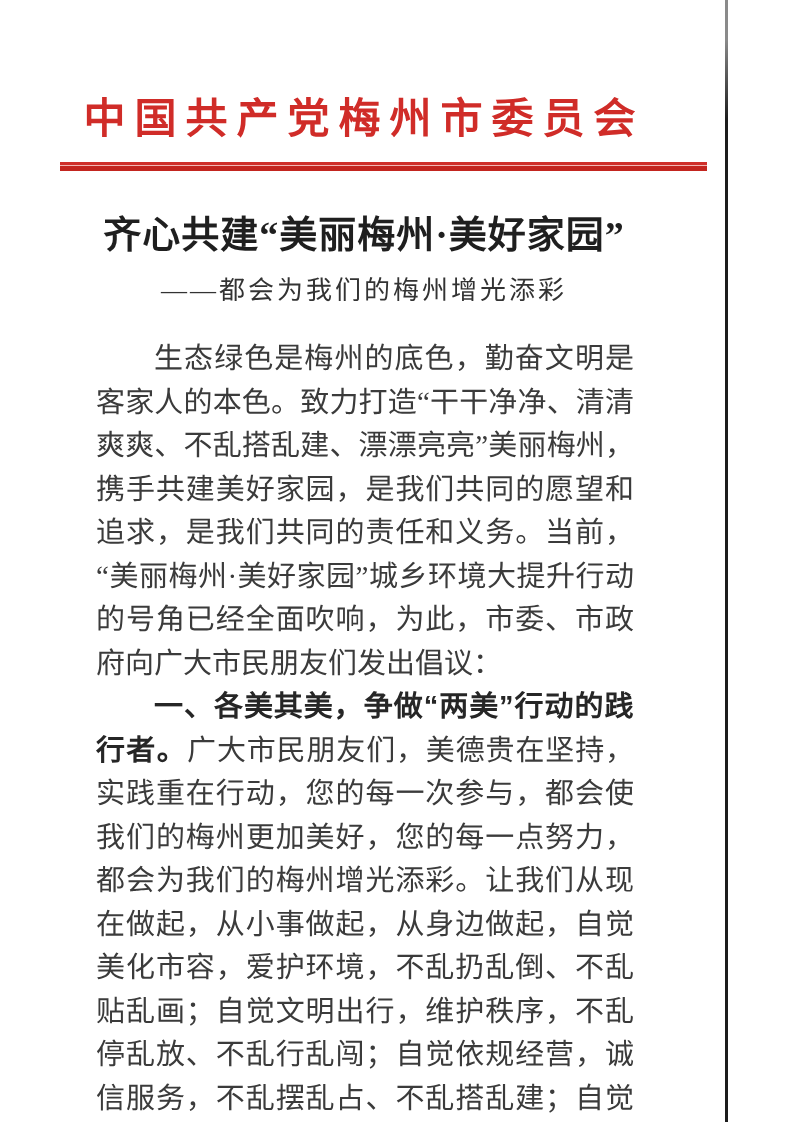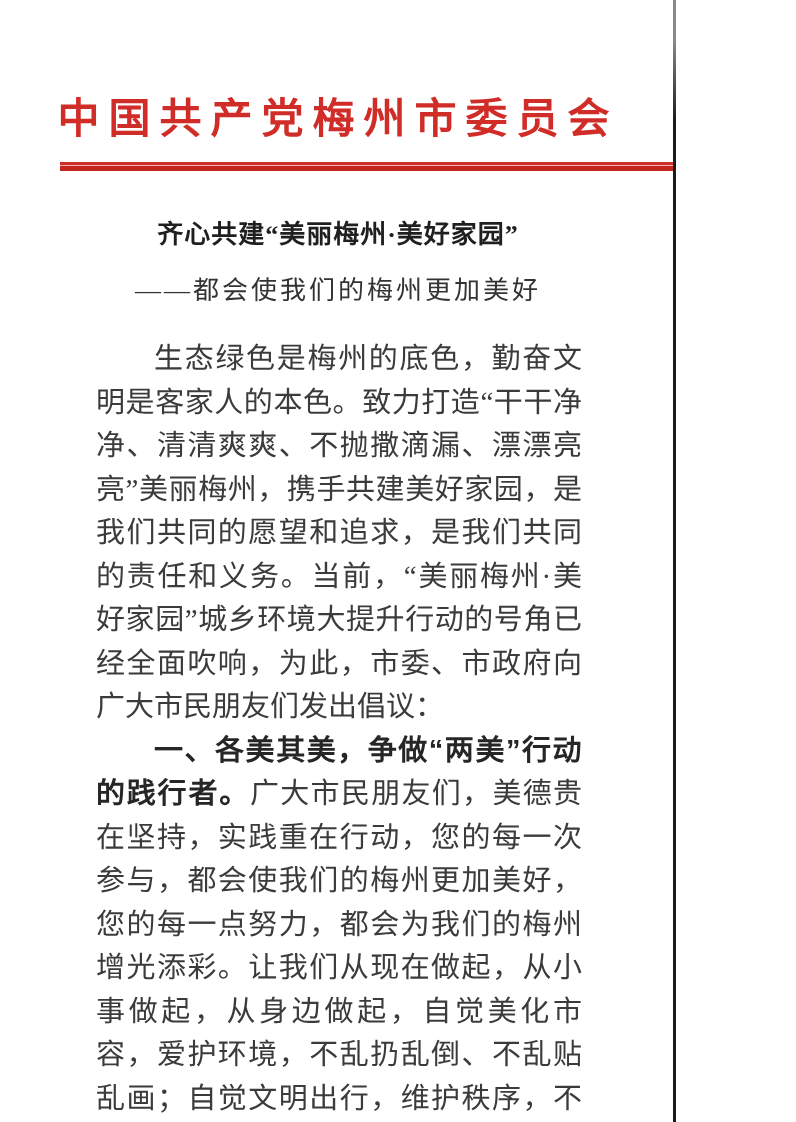--- a/index.html
+++ b/index.html
@@ -2,21 +2,21 @@
 <html lang="zh-CN"><head>
 <meta charset="utf-8">
 <style>
   html, body {
     margin: 0;
     padding: 0;
     background: #ffffff;
   }
   .page {
     position: relative;
-    width: 676px;
+    width: 728px;
     height: 1122px;
     background: #ffffff;
     overflow: hidden;
     font-family: "Liberation Serif", "DejaVu Serif", serif;
   }
   
   .scan-edge-right {
     position: absolute;
     top: 0;
     right: 0;
@@ -47,21 +47,21 @@
       to bottom,
       #cf2f2a 0px, #cf2f2a 3px,
       #f2b7b3 3px, #f2b7b3 4.5px,
       #c3251f 4.5px, #c3251f 9px
     );
   }
   .doc-title {
     margin: 0;
     margin-top: 43px;
     text-align: center;
-    font-size: 26px;
+    font-size: 38px;
     line-height: 42px;
     font-weight: 700;
     color: #1f1f1f;
     letter-spacing: 1px;
     font-family: "Liberation Serif", "DejaVu Serif", serif;
     white-space: nowrap;
   }
   .doc-subtitle {
     margin: 0;
     margin-top: 20px;
@@ -99,26 +99,26 @@
 <body>
 
 <div class="page">
 
   <h1 class="letterhead-title">中国共产党梅州市委员会</h1>
 
   <div class="letterhead-divider"></div>
 
   <h2 class="doc-title">齐心共建“美丽梅州·美好家园”</h2>
 
-  <h3 class="doc-subtitle">——都会使我们的梅州更加美好</h3>
+  <h3 class="doc-subtitle">——都会为我们的梅州增光添彩</h3>
 
   <div class="doc-body">
 
 
-    <p><span>生态绿色是梅州的底色，勤奋文明是客家人的本色。致力打造“干干净净、清清爽爽、不抛撒滴漏、漂漂亮亮”美丽梅州，携手共建美好家园，是我们共同的愿望和追求，是我们共同的责任和义务。当前，“美丽梅州·美好家园”城乡环境大提升行动的号角已经全面吹响，为此，市委、市政府向广大市民朋友们发出倡议：</span></p>
+    <p><span>生态绿色是梅州的底色，勤奋文明是客家人的本色。致力打造“干干净净、清清爽爽、不乱搭乱建、漂漂亮亮”美丽梅州，携手共建美好家园，是我们共同的愿望和追求，是我们共同的责任和义务。当前，“美丽梅州·美好家园”城乡环境大提升行动的号角已经全面吹响，为此，市委、市政府向广大市民朋友们发出倡议：</span></p>
 
     <p><strong class="para-lead">一、各美其美，争做“两美”行动的践行者。</strong><span>广大市民朋友们，美德贵在坚持，实践重在行动，您的每一次参与，都会使我们的梅州更加美好，您的每一点努力，都会为我们的梅州增光添彩。让我们从现在做起，从小事做起，从身边做起，自觉美化市容，爱护环境，不乱扔乱倒、不乱贴乱画；自觉文明出行，维护秩序，不乱停乱放、不乱行乱闯；自觉依规经营，诚信服务，不乱摆乱占、不乱搭乱建；自觉文明施工，干净运输，不带泥上路、不抛撒滴漏。让我们摒除陋习、身体力行，与美丽同行、与文明同行。</span></p>
 
   </div>
 
   <div class="scan-edge-right"></div>
 
 </div>
 
 </body></html>

